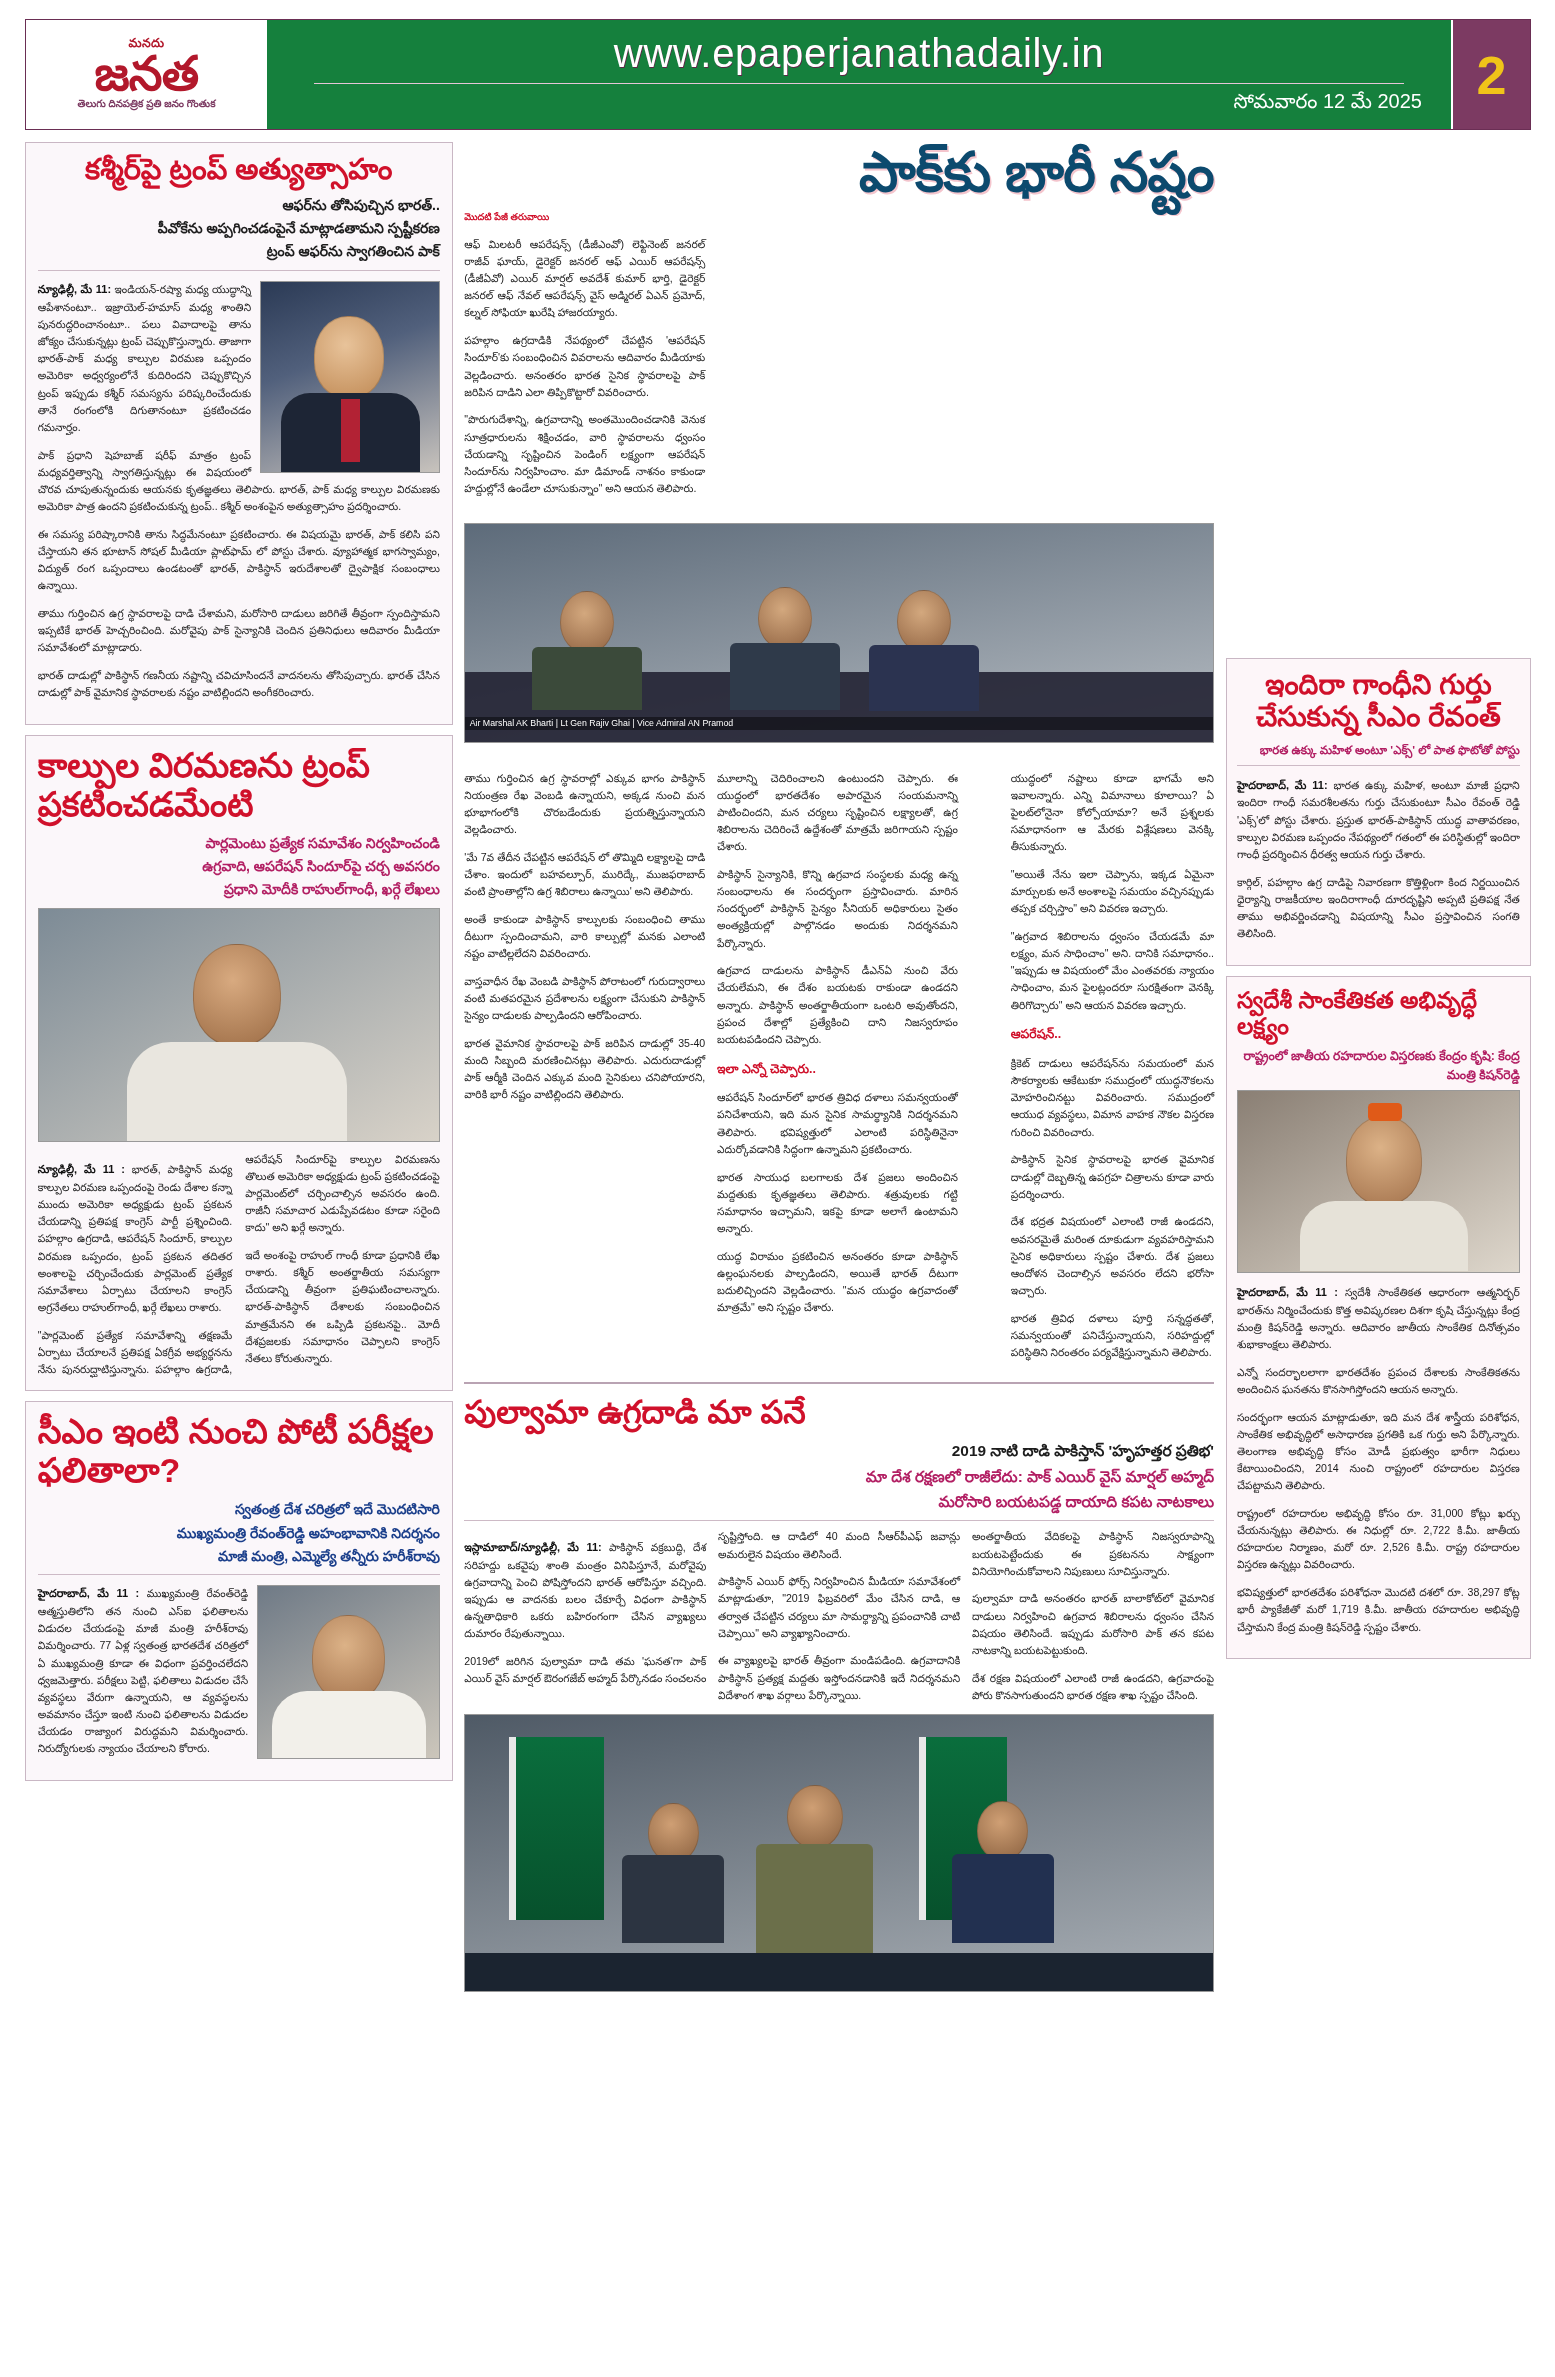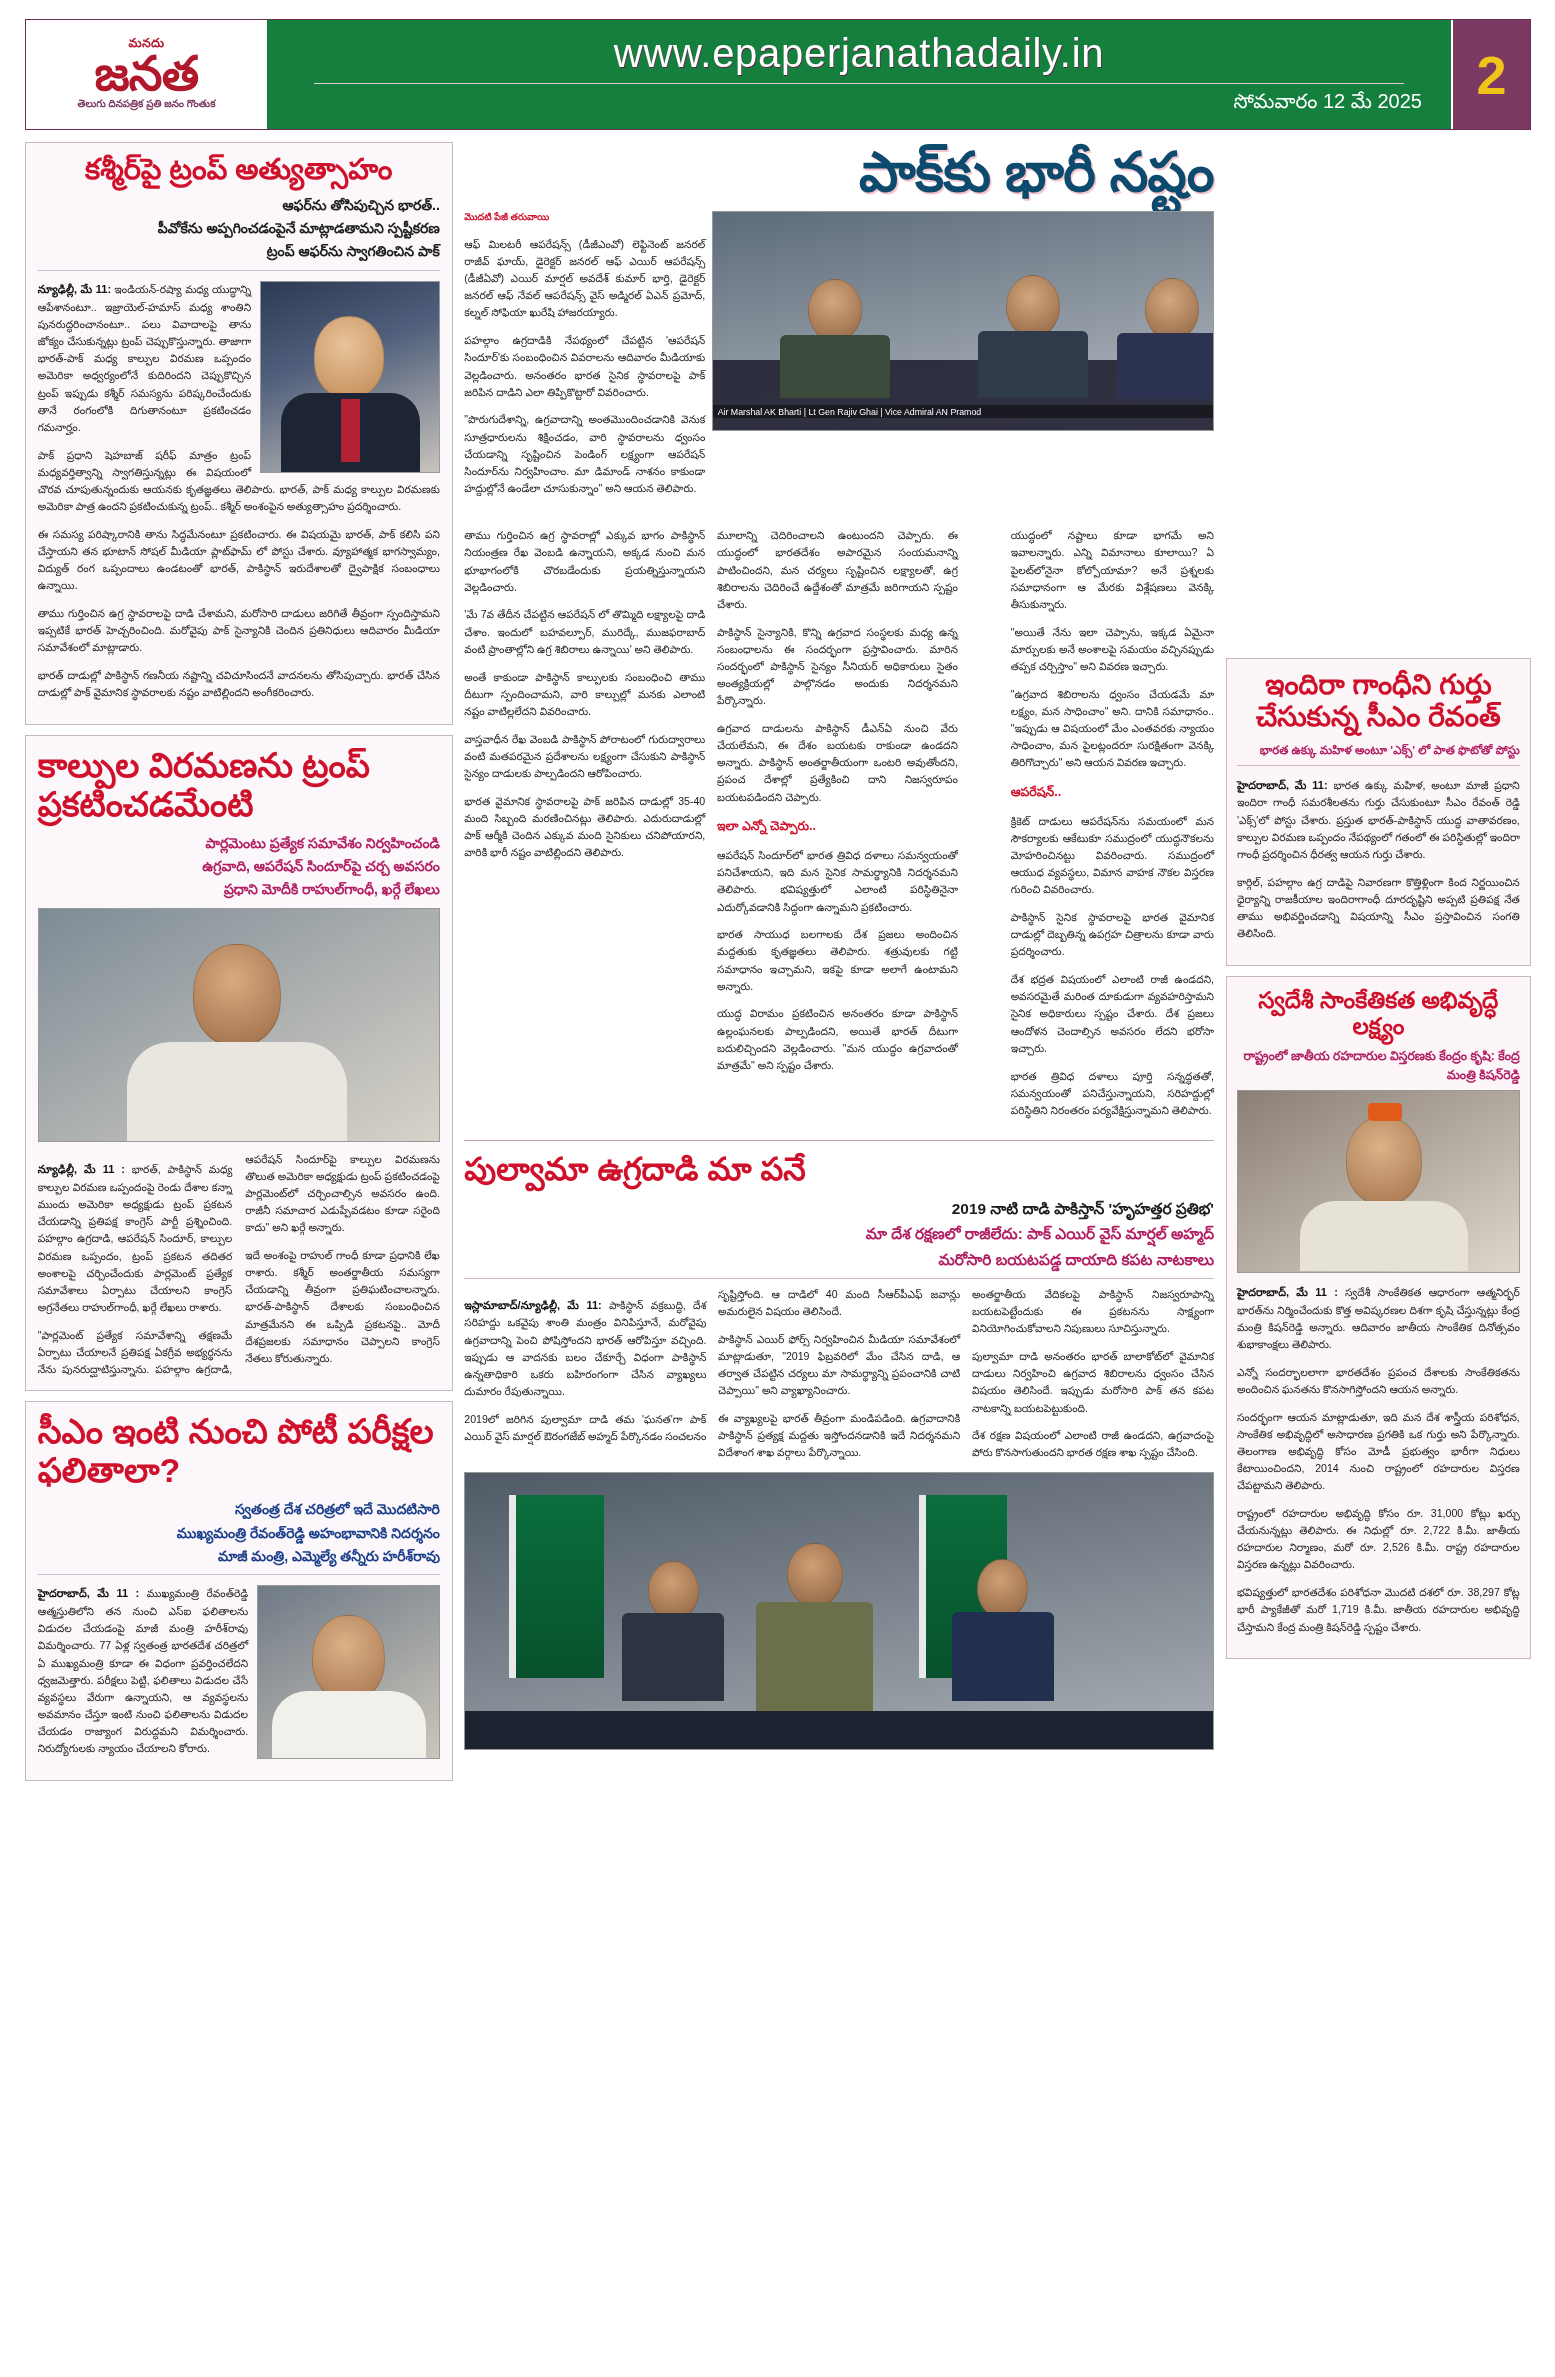--- a/index.html
+++ b/index.html
@@ -315,21 +315,21 @@
             <span>ముఖ్యమంత్రి రేవంత్‌రెడ్డి ఆత్మస్తుతిలోని తన నుంచి ఎస్‌ఐ ఫలితాలను విడుదల చేయడంపై మాజీ మంత్రి హరీశ్‌రావు విమర్శించారు. 77 ఏళ్ల స్వతంత్ర భారతదేశ చరిత్రలో ఏ ముఖ్యమంత్రి కూడా ఈ విధంగా ప్రవర్తించలేదని ధ్వజమెత్తారు. పరీక్షలు పెట్టి, ఫలితాలు విడుదల చేసే వ్యవస్థలు వేరుగా ఉన్నాయని, ఆ వ్యవస్థలను అవమానం చేస్తూ ఇంటి నుంచి ఫలితాలను విడుదల చేయడం రాజ్యాంగ విరుద్ధమని విమర్శించారు. నిరుద్యోగులకు న్యాయం చేయాలని కోరారు.</span></p>
         </div>
       </div>
 
     </div>
 
     <div class="col-mid">
 
       <div class="mainhead">పాక్‌కు భారీ నష్టం</div>
 
-      <div style="display:flex; gap:7px;">
+      <div style="display:flex; gap:15px;flex-direction:column;">
         <div style="width:241px;">
           <div class="subcap">మొదటి పేజీ తరువాయి</div>
           <div class="body-col">
             <p>ఆఫ్ మిలటరీ ఆపరేషన్స్ (డీజీఎంవో) లెఫ్టినెంట్ జనరల్ రాజీవ్ ఘాయ్, డైరెక్టర్ జనరల్ ఆఫ్ ఎయిర్ ఆపరేషన్స్ (డీజీఏవో) ఎయిర్ మార్షల్ అవదేశ్ కుమార్ భార్తి, డైరెక్టర్ జనరల్ ఆఫ్ నేవల్ ఆపరేషన్స్ వైస్ అడ్మిరల్ ఏఎన్ ప్రమోద్, కల్నల్ సోఫియా ఖురేషి హాజరయ్యారు.</p>
             <p>పహల్గాం ఉగ్రదాడికి నేపథ్యంలో చేపట్టిన 'ఆపరేషన్ సిందూర్'కు సంబంధించిన వివరాలను ఆదివారం మీడియాకు వెల్లడించారు. అనంతరం భారత సైనిక స్థావరాలపై పాక్ జరిపిన దాడిని ఎలా తిప్పికొట్టారో వివరించారు.</p>
             <p>"పొరుగుదేశాన్ని, ఉగ్రవాదాన్ని అంతమొందించడానికి వెనుక సూత్రధారులను శిక్షించడం, వారి స్థావరాలను ధ్వంసం చేయడాన్ని సృష్టించిన పెండింగ్ లక్ష్యంగా ఆపరేషన్ సిందూర్‌ను నిర్వహించాం. మా డిమాండ్ నాశనం కాకుండా హద్దుల్లోనే ఉండేలా చూసుకున్నాం" అని ఆయన తెలిపారు.</p>
           </div>
         </div>
         <div style="flex:1;">
           <div class="photo p-press">
@@ -419,21 +419,21 @@
         <div class="kicker pink" style="font-size:11.7px;margin-top:7.3px;">భారత ఉక్కు మహిళ అంటూ 'ఎక్స్' లో పాత ఫొటోతో పోస్టు</div>
         <div class="hr-thin"></div>
         <div class="body-col">
           <p><span class="byline">హైదరాబాద్, మే 11:</span>
             <span>భారత ఉక్కు మహిళ, అంటూ మాజీ ప్రధాని ఇందిరా గాంధీ సమరశీలతను గుర్తు చేసుకుంటూ సీఎం రేవంత్ రెడ్డి 'ఎక్స్'లో పోస్టు చేశారు. ప్రస్తుత భారత్-పాకిస్థాన్ యుద్ధ వాతావరణం, కాల్పుల విరమణ ఒప్పందం నేపథ్యంలో గతంలో ఈ పరిస్థితుల్లో ఇందిరా గాంధీ ప్రదర్శించిన ధీరత్వ ఆయన గుర్తు చేశారు.</span></p>
           <p>కార్గిల్, పహల్గాం ఉగ్ర దాడిపై నివారణగా కొత్తిళ్లింగా కింద నిర్ణయించిన ధైర్యాన్ని రాజకీయాల ఇందిరాగాంధీ దూరదృష్టిని అప్పటి ప్రతిపక్ష నేత తాము అభివర్ణించడాన్ని విషయాన్ని సీఎం ప్రస్తావించిన సంగతి తెలిసింది.</p>
         </div>
       </div>
 
       <div class="right-box">
-        <div class="hl-red" style="font-size:23px;text-align:center;">స్వదేశీ సాంకేతికత అభివృద్ధే లక్ష్యం</div>
+        <div class="hl-red" style="font-size:23px;">స్వదేశీ సాంకేతికత అభివృద్ధే లక్ష్యం</div>
         <div class="kicker pink" style="font-size:12.4px;margin-top:7.3px;">రాష్ట్రంలో జాతీయ రహదారుల విస్తరణకు కేంద్రం కృషి: కేంద్ర మంత్రి కిషన్‌రెడ్డి</div>
 
         <div class="photo p-kishan">
           <div class="face" style="width:76px;height:89px;left:108px;top:25px;border-radius:48% 48% 45% 45%;background:radial-gradient(circle at 45% 35%,#dcb287,#a3724c);"></div>
           <div class="suit" style="width:168px;height:70px;left:62px;top:110px;background:#e6e2d8;border-radius:35px 35px 0 0;"></div>
           <div style="position:absolute;width:34px;height:17.6px;left:130px;top:11.7px;background:#e05a18;border-radius:4.4px;"></div>
         </div>
 
         <div class="body-col">
           <p><span class="byline">హైదరాబాద్, మే 11 :</span>

